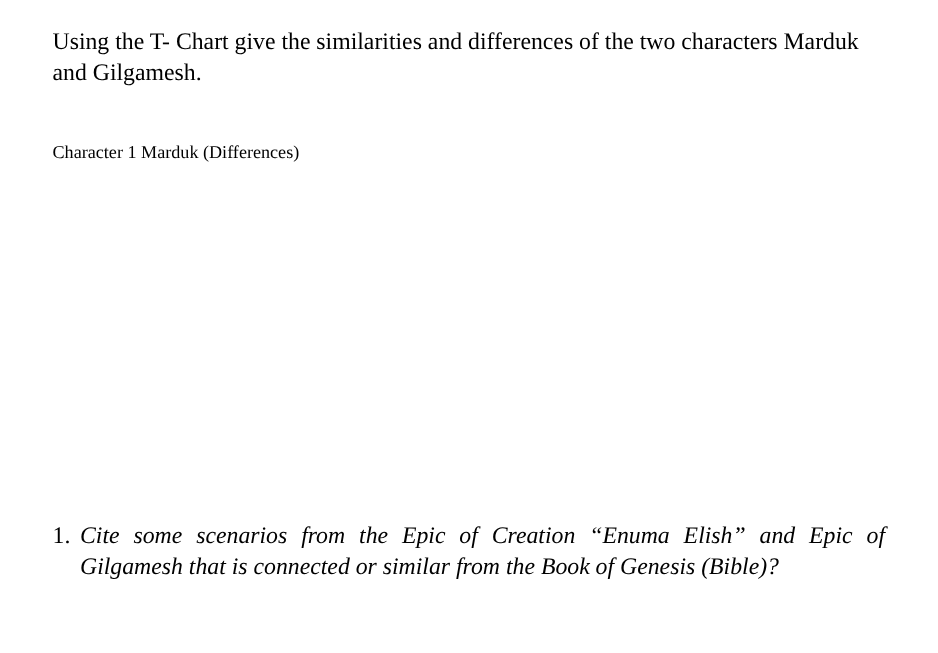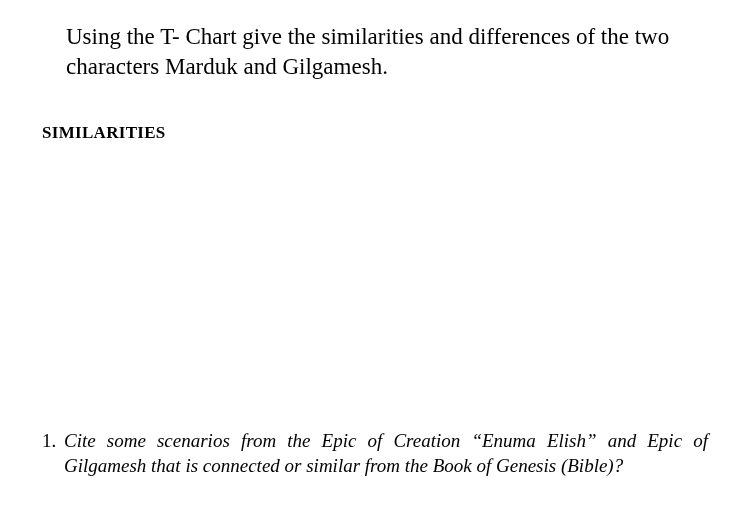--- a/index.html
+++ b/index.html
@@ -10,24 +10,23 @@
     body {
       width: 750px;
       height: 522px;
       background: #ffffff;
       font-family: "Times New Roman", Times, serif;
       color: #000000;
       padding: 22px 42px 18px 42px;
       position: relative;
     }
     .instructions {
-      font-size: 23px;
+      font-size: 19px;
       line-height: 1.3;
       margin-bottom: 40px;
-      margin-left: 24px;
     }
     .t-chart-headers {
       display: flex;
       font-size: 14.5px;
       line-height: 1.3;
       margin-bottom: 6px;
     }
     .col1 {
       width: 216px;
       padding-top: 2px;
@@ -61,21 +60,21 @@
       flex: 1;
       font-style: italic;
     }
   </style>
 </head>
 <body>
 
 <div class="instructions">Using the T- Chart give the similarities and differences of the two characters Marduk and Gilgamesh.</div>
 
 <div class="t-chart-headers">
-  <div class="col2">SIMILARITIES</div>
+  <div class="col1">Character 1  Marduk (Differences)</div>
 </div>
 
 <div class="chart-body"></div>
 
 <div class="question-block">
   <div class="q-number">1.</div>
   <div class="q-text">Cite some scenarios from the Epic of Creation “Enuma Elish” and Epic of Gilgamesh that is connected or similar from the Book of Genesis (Bible)?</div>
 </div>
 
 </body></html>

